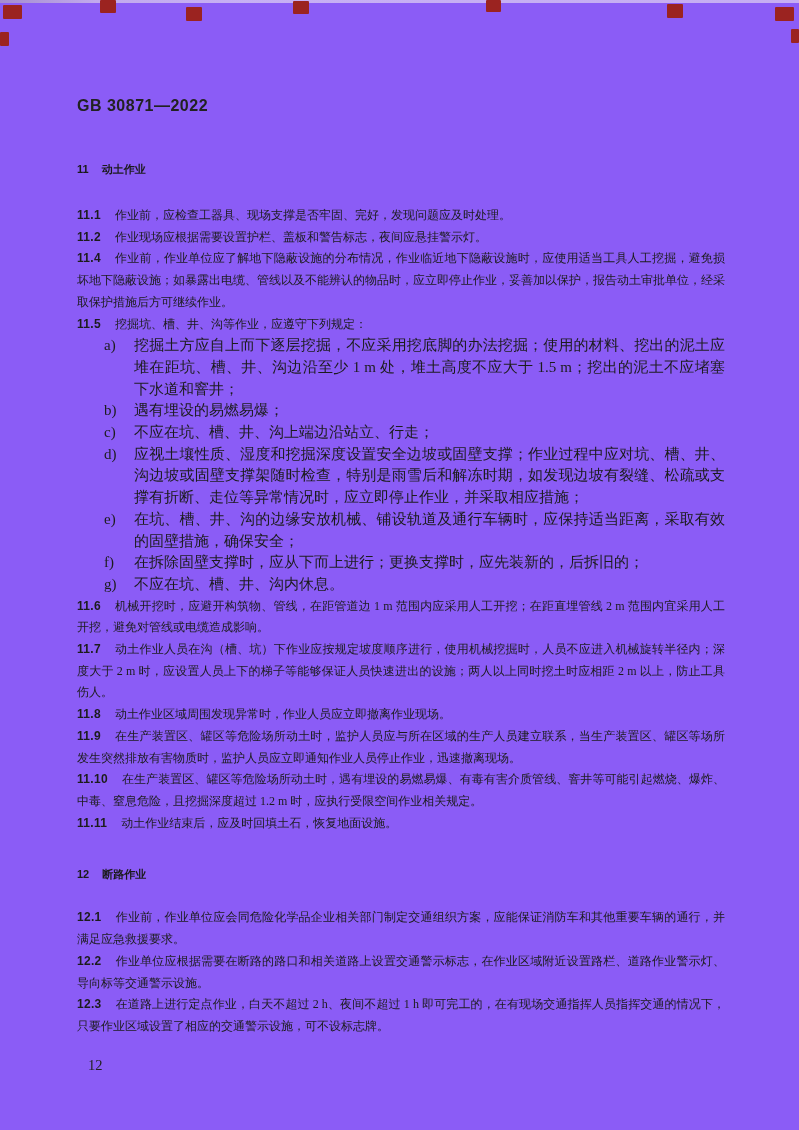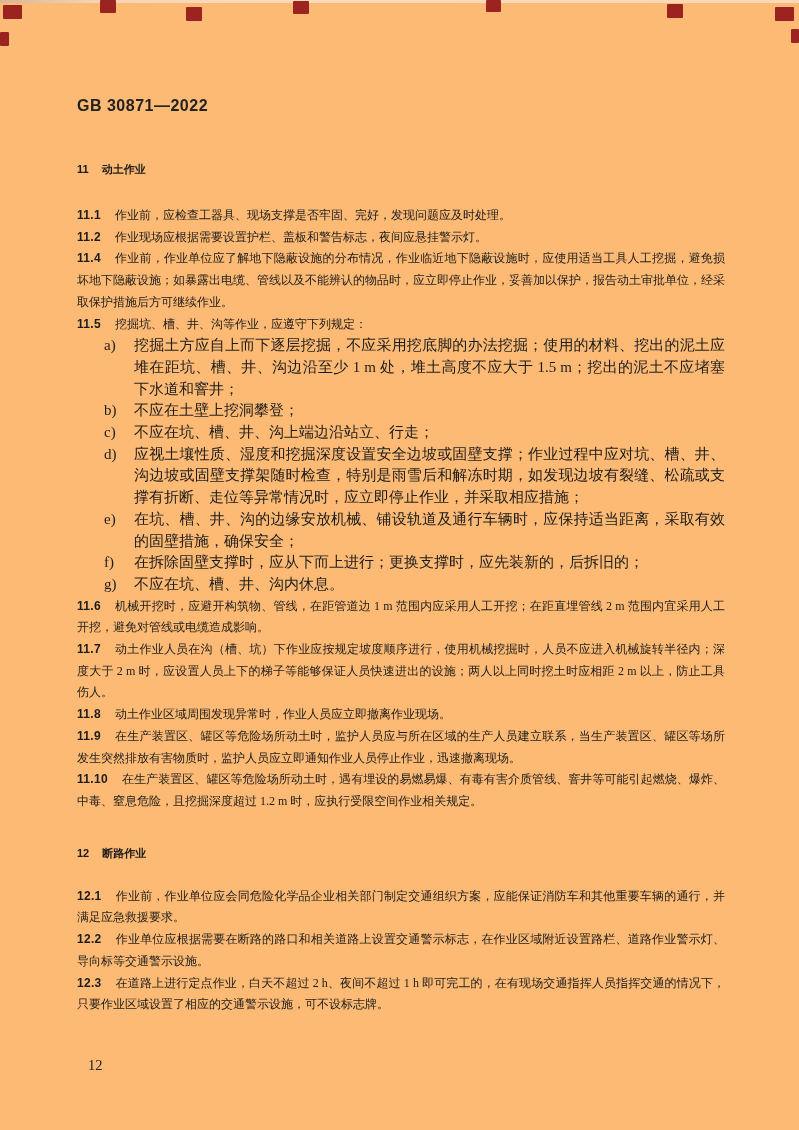--- a/index.html
+++ b/index.html
@@ -6,21 +6,21 @@
     margin: 0;
     padding: 0;
     background: #ffffff;
     font-family: "Liberation Serif", "DejaVu Serif", serif;
   }
   .page {
     position: relative;
     width: 799px;
     height: 1130px;
     margin: 0 auto;
-    background: #fdba74;
+    background: #8b5cf6;
     overflow: hidden;
     color: #1c1c1c;
   }
   
   .page::before {
     content: "";
     position: absolute;
     left: 0; top: 0; right: 0; height: 3px;
     background: linear-gradient(to right, #b9b4b0 0%, #eee9e6 12%, #f7f4f2 30%, #f6f1ef 100%);
     opacity: .55;
@@ -114,21 +114,21 @@
           <p class="clause"><span class="clause-num">11.2</span><span>作业现场应根据需要设置护栏、盖板和警告标志，夜间应悬挂警示灯。</span></p>
           <p class="clause"><span class="clause-num">11.4</span><span>作业前，作业单位应了解地下隐蔽设施的分布情况，作业临近地下隐蔽设施时，应使用适当工具人工挖掘，避免损坏地下隐蔽设施；如暴露出电缆、管线以及不能辨认的物品时，应立即停止作业，妥善加以保护，报告动土审批单位，经采取保护措施后方可继续作业。</span></p>
           <p class="clause"><span class="clause-num">11.5</span><span>挖掘坑、槽、井、沟等作业，应遵守下列规定：</span></p>
           <div class="item-list">
             <div class="item-row">
               <span class="item-marker">a)</span>
               <div class="item-text">挖掘土方应自上而下逐层挖掘，不应采用挖底脚的办法挖掘；使用的材料、挖出的泥土应堆在距坑、槽、井、沟边沿至少 1 m 处，堆土高度不应大于 1.5 m；挖出的泥土不应堵塞下水道和窨井；</div>
             </div>
             <div class="item-row">
               <span class="item-marker">b)</span>
-              <div class="item-text">不应在土壁上挖洞攀登；</div>
+              <div class="item-text">遇有埋设的易燃易爆；</div>
             </div>
             <div class="item-row">
               <span class="item-marker">c)</span>
               <div class="item-text">不应在坑、槽、井、沟上端边沿站立、行走；</div>
             </div>
             <div class="item-row">
               <span class="item-marker">d)</span>
               <div class="item-text">应视土壤性质、湿度和挖掘深度设置安全边坡或固壁支撑；作业过程中应对坑、槽、井、沟边坡或固壁支撑架随时检查，特别是雨雪后和解冻时期，如发现边坡有裂缝、松疏或支撑有折断、走位等异常情况时，应立即停止作业，并采取相应措施；</div>
             </div>
             <div class="item-row">
@@ -142,20 +142,21 @@
             <div class="item-row">
               <span class="item-marker">g)</span>
               <div class="item-text">不应在坑、槽、井、沟内休息。</div>
             </div>
           </div>
           <p class="clause"><span class="clause-num">11.6</span><span>机械开挖时，应避开构筑物、管线，在距管道边 1 m 范围内应采用人工开挖；在距直埋管线 2 m 范围内宜采用人工开挖，避免对管线或电缆造成影响。</span></p>
           <p class="clause"><span class="clause-num">11.7</span><span>动土作业人员在沟（槽、坑）下作业应按规定坡度顺序进行，使用机械挖掘时，人员不应进入机械旋转半径内；深度大于 2 m 时，应设置人员上下的梯子等能够保证人员快速进出的设施；两人以上同时挖土时应相距 2 m 以上，防止工具伤人。</span></p>
           <p class="clause"><span class="clause-num">11.8</span><span>动土作业区域周围发现异常时，作业人员应立即撤离作业现场。</span></p>
           <p class="clause"><span class="clause-num">11.9</span><span>在生产装置区、罐区等危险场所动土时，监护人员应与所在区域的生产人员建立联系，当生产装置区、罐区等场所发生突然排放有害物质时，监护人员应立即通知作业人员停止作业，迅速撤离现场。</span></p>
           <p class="clause"><span class="clause-num">11.10</span><span>在生产装置区、罐区等危险场所动土时，遇有埋设的易燃易爆、有毒有害介质管线、窨井等可能引起燃烧、爆炸、中毒、窒息危险，且挖掘深度超过 1.2 m 时，应执行受限空间作业相关规定。</span></p>
+          <p class="clause"><span class="clause-num">11.11</span><span>动土作业结束后，应及时回填土石，恢复地面设施。</span></p>
         </div>
         <div class="section">
           <div class="section-heading"><span class="section-num">12</span><span>断路作业</span></div>
           <p class="clause"><span class="clause-num">12.1</span><span>作业前，作业单位应会同危险化学品企业相关部门制定交通组织方案，应能保证消防车和其他重要车辆的通行，并满足应急救援要求。</span></p>
           <p class="clause"><span class="clause-num">12.2</span><span>作业单位应根据需要在断路的路口和相关道路上设置交通警示标志，在作业区域附近设置路栏、道路作业警示灯、导向标等交通警示设施。</span></p>
           <p class="clause"><span class="clause-num">12.3</span><span>在道路上进行定点作业，白天不超过 2 h、夜间不超过 1 h 即可完工的，在有现场交通指挥人员指挥交通的情况下，只要作业区域设置了相应的交通警示设施，可不设标志牌。</span></p>
         </div>
       </div>
   </div>
   <div class="page-number">12</div>

